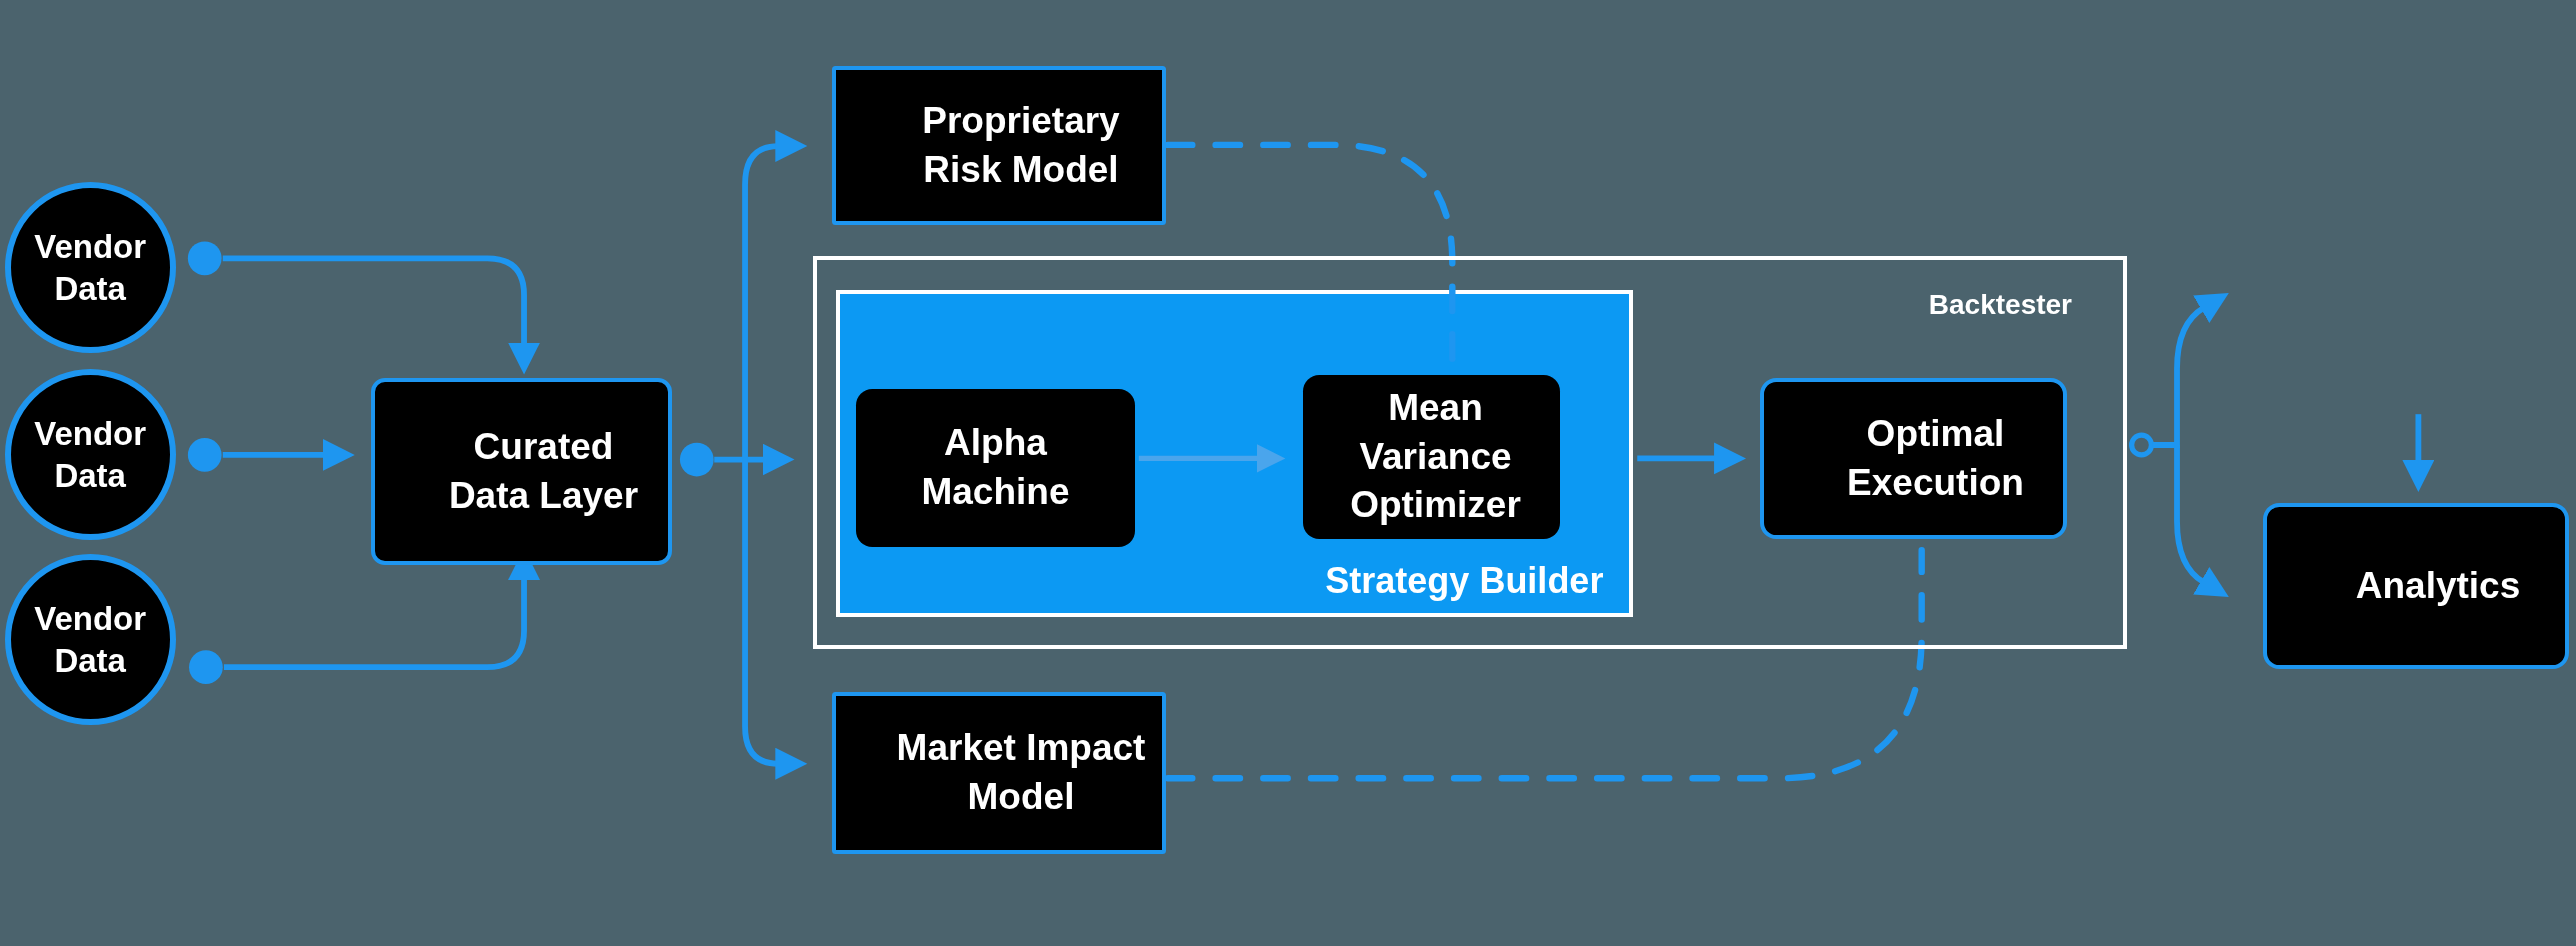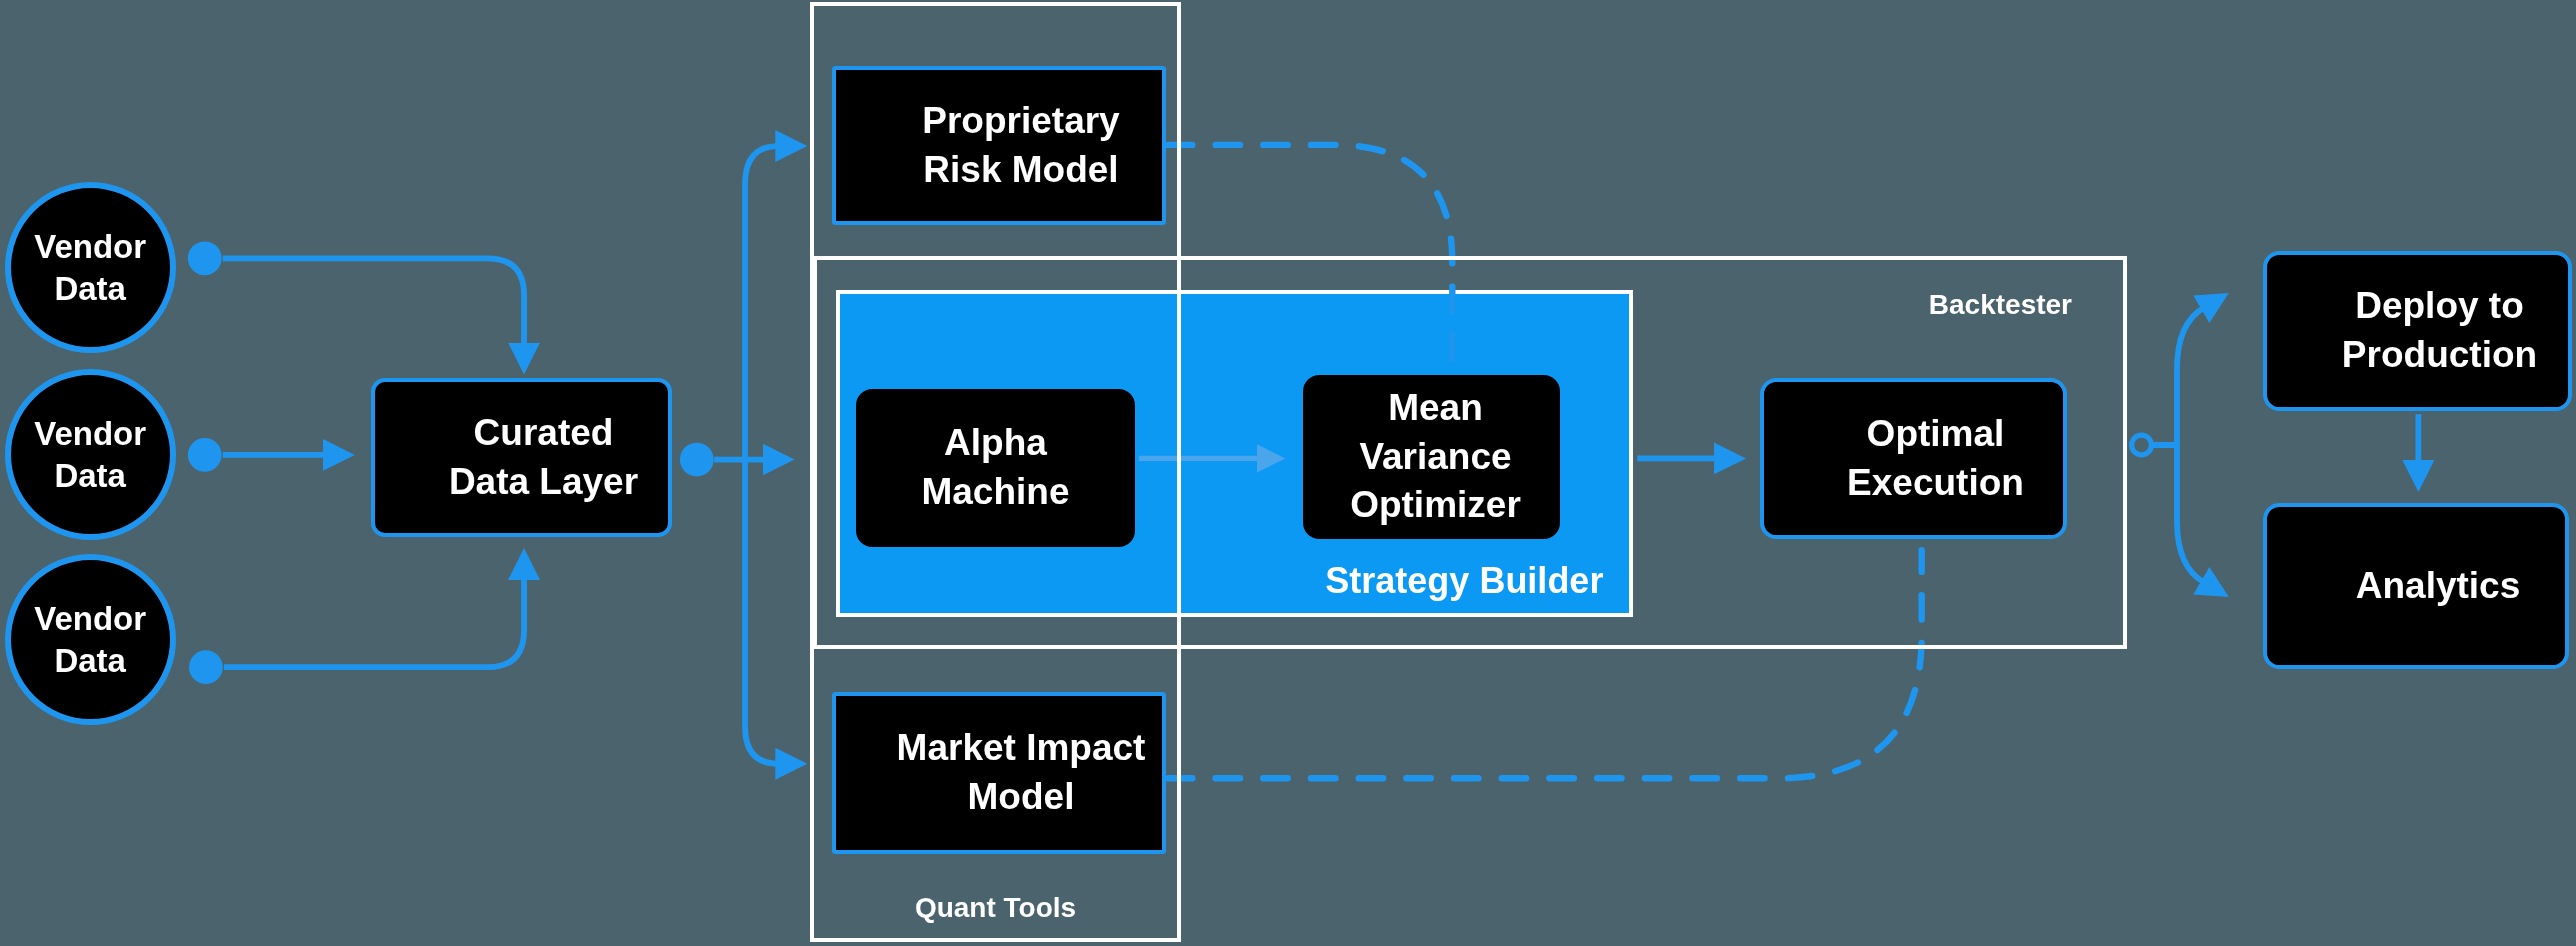--- a/index.html
+++ b/index.html
@@ -88,38 +88,35 @@
     <circle class="ring" cx="3682" cy="765" r="17"></circle>
     <path class="wire" d="M 3701 765 H 3743 V 634 Q 3743 556 3789 529" marker-end="url(#arrowhead)"></path>
     <path class="wire" d="M 3743 765 V 896 Q 3743 974 3789 1001" marker-end="url(#arrowhead)"></path>
     <path class="wire" d="M 4158 712 V 796" marker-end="url(#arrowhead)"></path>
   </svg>
 
   <div class="abs container" style="left:813px; top:256px; width:1314px; height:393px;">
     <div class="container-label" style="top:30px; right:51px;">Backtester</div>
   </div>
 
-  <div class="abs container" style="left:810px; top:2.3px; width:371px; height:940px;">
-    <div class="container-label" style="left:0; right:0; bottom:15px; text-align:center;">Quant Tools</div>
-  </div>
 
   <div class="abs node circle-node" style="left:4.7px; top:182px; width:171px; height:171px;">
     <div class="node-label">Vendor
 Data</div>
   </div>
   <div class="abs node circle-node" style="left:4.7px; top:369px; width:171px; height:171px;">
     <div class="node-label">Vendor
 Data</div>
   </div>
   <div class="abs node circle-node" style="left:4.7px; top:554px; width:171px; height:171px;">
     <div class="node-label">Vendor
 Data</div>
   </div>
 
-  <div class="abs node blue-border" style="left:371px; top:378px; width:301px; height:159px; border-radius:14px;">
+  <div class="abs node blue-border" style="left:371px; top:378px; width:301px; height:187px; border-radius:14px;">
     <div class="node-label">Curated
 Data Layer</div>
   </div>
 
   <div class="abs node blue-border sq" style="left:832px; top:66px; width:334px; height:159px;">
     <div class="node-label">Proprietary
 Risk Model</div>
   </div>
 
   <div class="abs node blue-border sq" style="left:832px; top:692px; width:334px; height:162px;">
@@ -135,23 +132,19 @@
   <div class="abs node round" style="left:1303px; top:375px; width:257px; height:164px;padding-left:8px;">
     <div class="node-label">Mean Variance
 Optimizer</div>
   </div>
 
   <div class="abs node round blue-border" style="left:1760px; top:378px; width:307px; height:161px;">
     <div class="node-label">Optimal
 Execution</div>
   </div>
 
-  <div class="abs node round blue-border" style="left:2263px; top:251px; width:309px; height:160px;">
-    <div class="node-label">Deploy to
-Production</div>
-  </div>
 
   <div class="abs node round blue-border" style="left:2263px; top:503px; width:306px; height:166px;">
     <div class="node-label">Analytics</div>
   </div>
 
 </div>
 
 
 </body></html>

